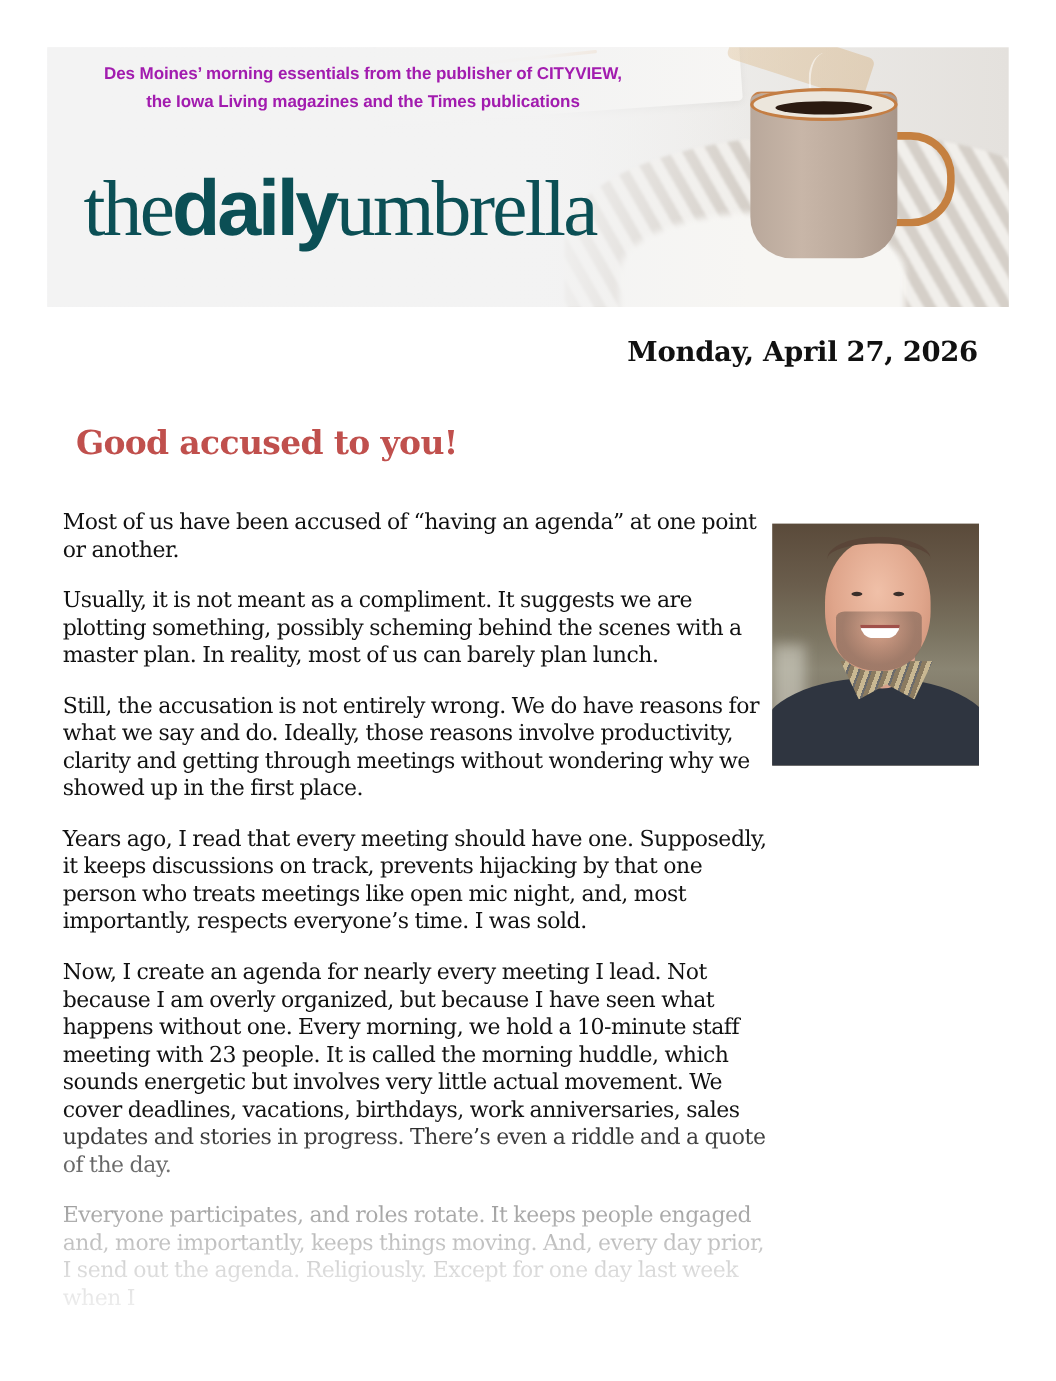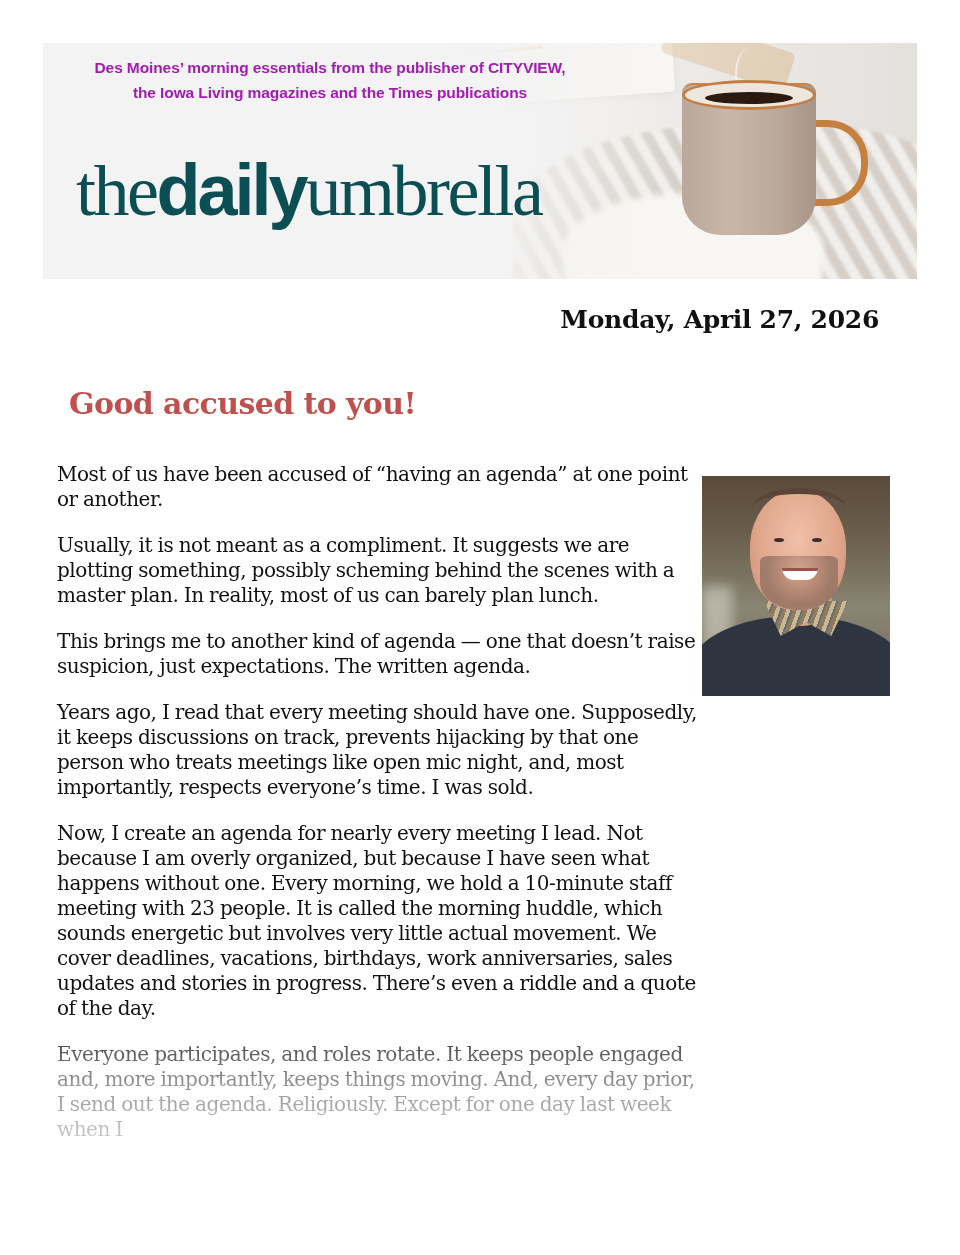--- a/index.html
+++ b/index.html
@@ -75,21 +75,21 @@
     position: absolute; left: 76px; top: 150px;
     font-family: "Liberation Sans", "DejaVu Sans", sans-serif;
     font-size: 72px; line-height: 80px; color: #0b4f55; letter-spacing: -2.5px;
     white-space: nowrap;
   }
   .logo .light { font-weight: 400; font-family: Liberation Serif, serif; }
   .logo .bold { font-weight: 700; letter-spacing: -3px; }
 
   
   .date {
-    position: absolute; right: 81px; top: 305px;
+    position: absolute; right: 71px; top: 305px;
     font-family: "DejaVu Serif", "Liberation Serif", serif; font-weight: 700;
     font-size: 25px; color: #111; letter-spacing: -0.3px;
   }
 
   
   .greeting {
     position: absolute; left: 69px; top: 386px;
     font-family: "DejaVu Serif", "Liberation Serif", serif; font-weight: 700;
     font-size: 30px; color: #c0504d; letter-spacing: -0.6px;
   }
@@ -179,18 +179,18 @@
   <div class="hair"></div>
   <div class="eye l"></div>
   <div class="eye r"></div>
   <div class="beard"></div>
   <div class="smile"></div>
 </div>
 
 <div class="article">
   <p>Most of us have been accused of “having an agenda” at one point or another.</p>
   <p>Usually, it is not meant as a compliment. It suggests we are plotting something, possibly scheming behind the scenes with a master plan. In reality, most of us can barely plan lunch.</p>
-  <p>This brings me to another kind of agenda — one that doesn’t raise suspicion, just expectations. The written agenda.</p>
+  <p>Still, the accusation is not entirely wrong. We do have reasons for what we say and do. Ideally, those reasons involve productivity, clarity and getting through meetings without wondering why we showed up in the first place.</p>
   <p>Years ago, I read that every meeting should have one. Supposedly, it keeps discussions on track, prevents hijacking by that one person who treats meetings like open mic night, and, most importantly, respects everyone’s time. I was sold.</p>
   <p>Now, I create an agenda for nearly every meeting I lead. Not because I am overly organized, but because I have seen what happens without one. Every morning, we hold a 10-minute staff meeting with 23 people. It is called the morning huddle, which sounds energetic but involves very little actual movement. We cover deadlines, vacations, birthdays, work anniversaries, sales updates and stories in progress. There’s even a riddle and a quote of the day.</p>
   <p>Everyone participates, and roles rotate. It keeps people engaged and, more importantly, keeps things moving. And, every day prior, I send out the agenda. Religiously. Except for one day last week when I</p>
 </div>
 <div class="article-fade"></div>
 
 </body></html>

